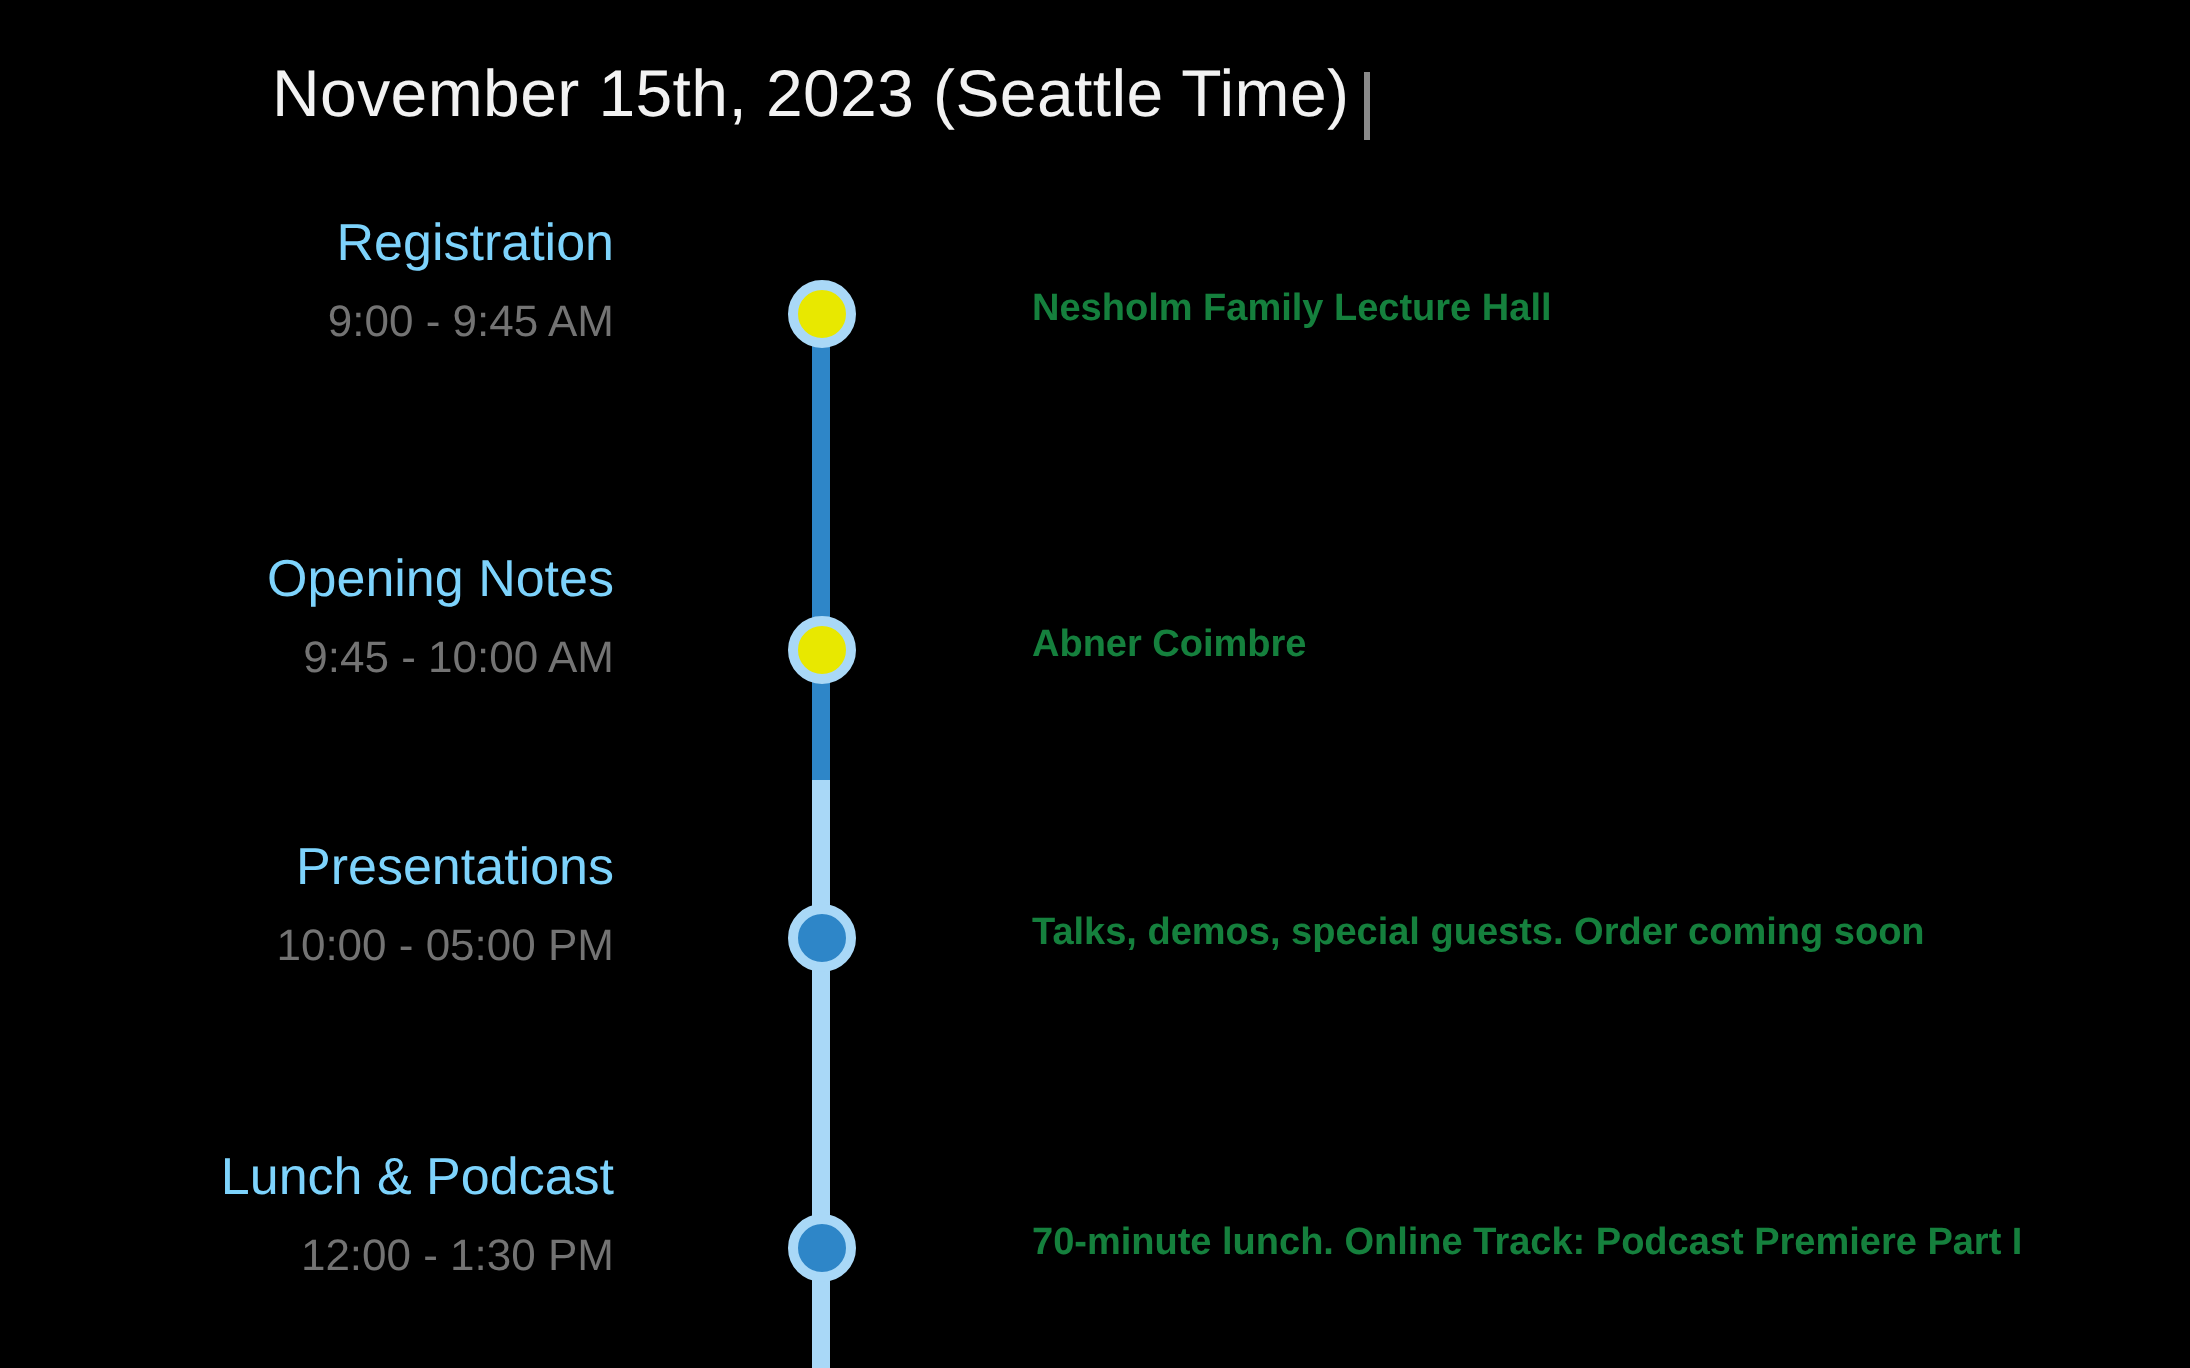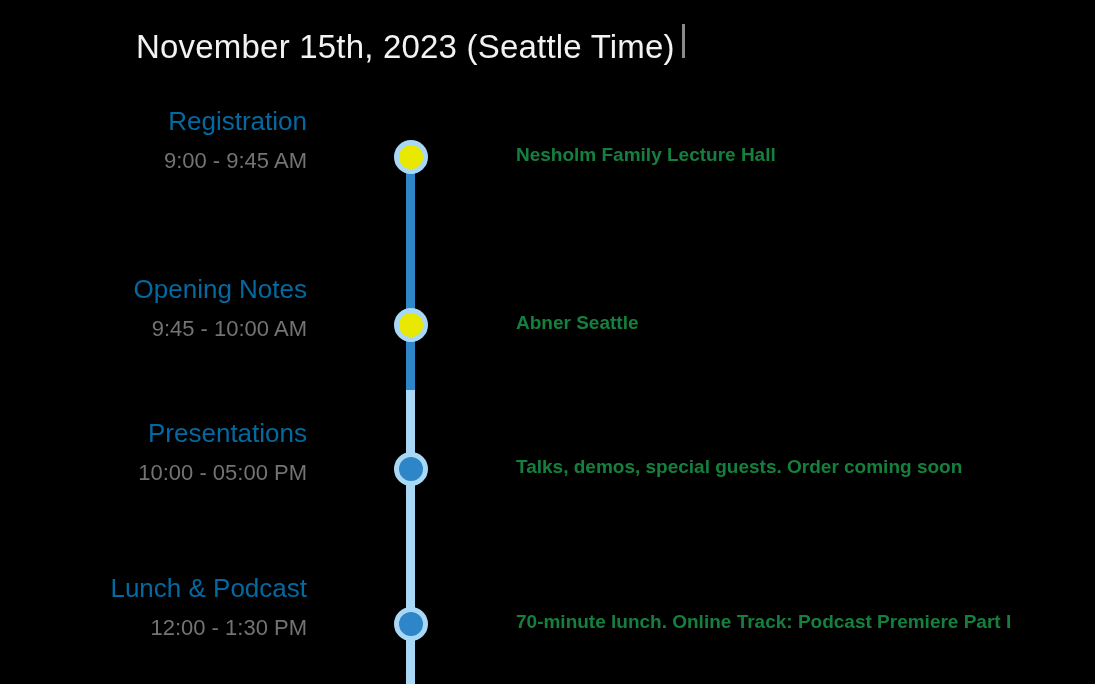--- a/index.html
+++ b/index.html
@@ -15,21 +15,21 @@
     color: #ffffff;
     position: relative;
   }
 
   
   #page-title-row {
     position: absolute;
     left: 136px;
     top: 24px;
     display: flex;
-    align-items: flex-start;
+    align-items: flex-end;
     height: 46px;
   }
   #page-title {
     font-size: 33px;
     font-weight: 400;
     color: #f2f2f2;
     letter-spacing: 0.2px;
     white-space: nowrap;
     line-height: 46px;
   }
@@ -67,21 +67,21 @@
   .tl-left {
     position: absolute;
     left: 0;
     top: 0;
     width: 307px;
     text-align: right;
   }
   .tl-title {
     font-size: 26px;
     font-weight: 400;
-    color: #0369a1;
+    color: #7dd3fc;
     line-height: 34px;
     white-space: nowrap;
   }
   .tl-time {
     font-size: 22px;
     font-weight: 400;
     color: #737373;
     line-height: 30px;
     margin-top: 8px;
     white-space: nowrap;
@@ -138,21 +138,21 @@
     </div>
   </div>
 
   <div class="tl-row" style="top:168px;">
     <div class="tl-left">
       <div class="tl-title">Opening Notes</div>
       <div class="tl-time">9:45 - 10:00 AM</div>
     </div>
     <div class="tl-dot dot-yellow"></div>
     <div class="tl-right">
-      <div class="tl-desc">Abner Seattle</div>
+      <div class="tl-desc">Abner Coimbre</div>
     </div>
   </div>
 
   <div class="tl-row" style="top:312px;">
     <div class="tl-left">
       <div class="tl-title">Presentations</div>
       <div class="tl-time">10:00 - 05:00 PM</div>
     </div>
     <div class="tl-dot dot-blue"></div>
     <div class="tl-right">

